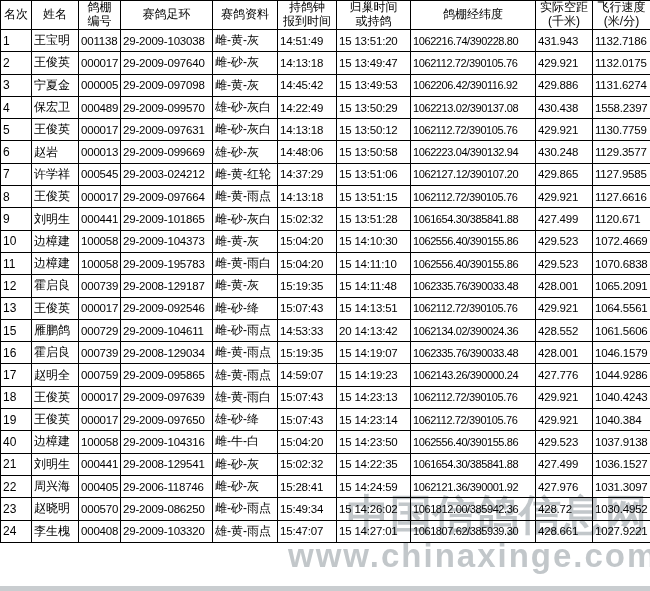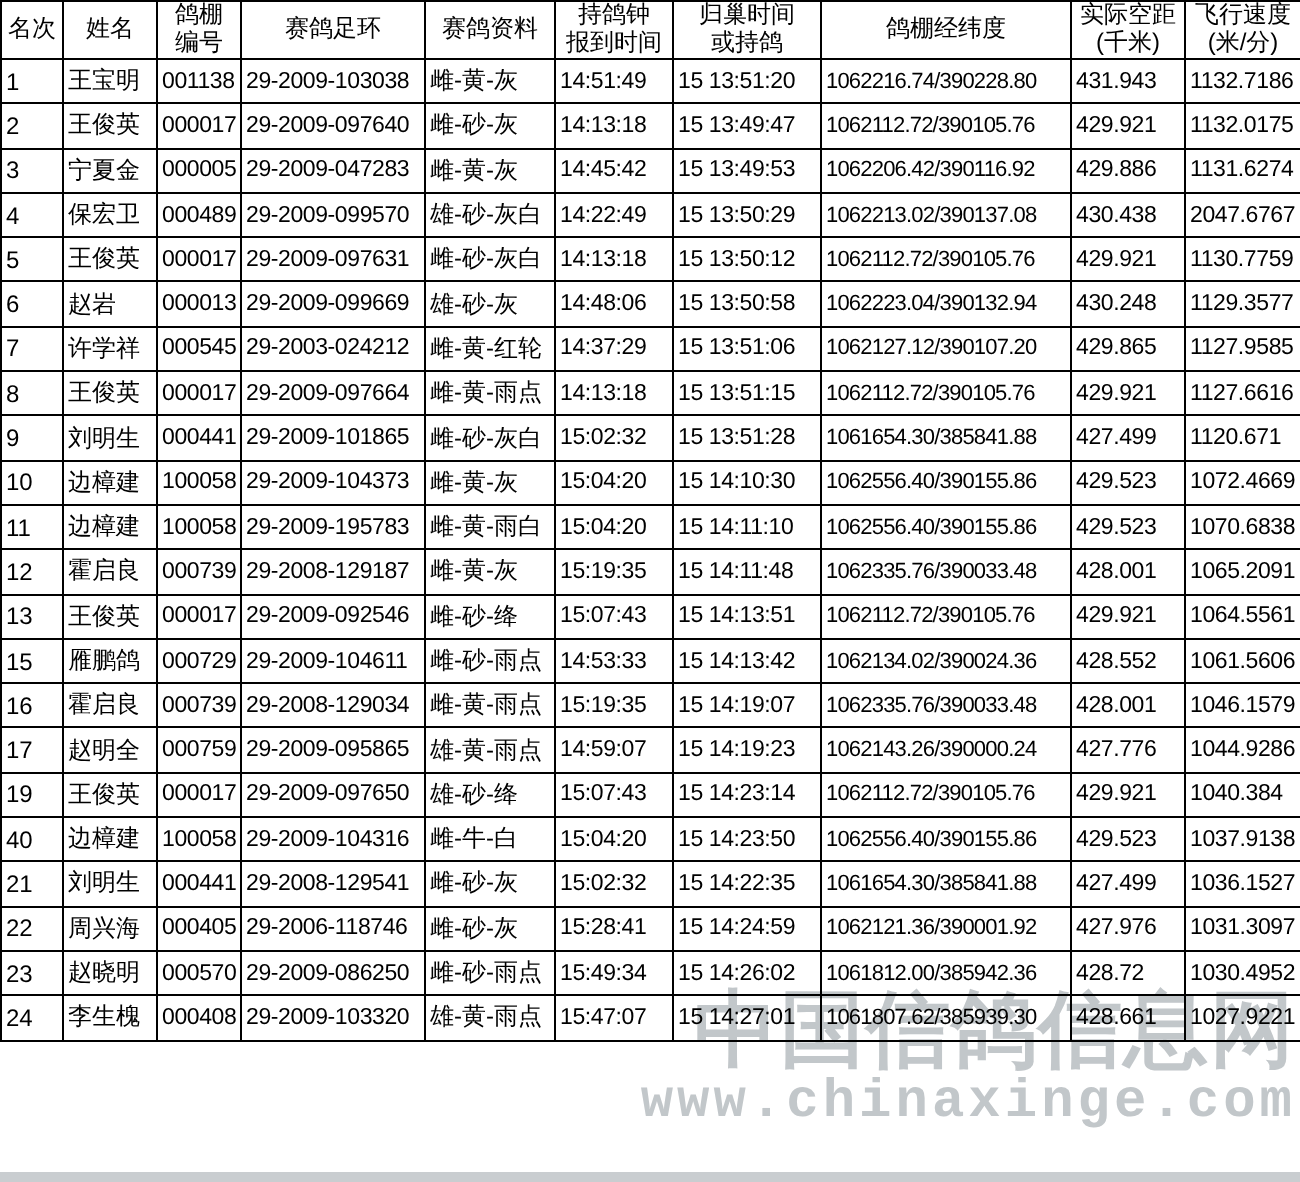--- a/index.html
+++ b/index.html
@@ -25,21 +25,21 @@
   tbody td{height:21.3px;}
   .c-cn{font-size:12px;}
   .c-num{font-size:11.5px;letter-spacing:-0.2px;}
   .c-coord{font-size:11px;letter-spacing:-0.4px;margin-left:28px;}
   .watermark{
     position:absolute;z-index:1;right:2px;top:492px;width:360px;
     text-align:right;color:#aeb4b8;opacity:0.75;font-weight:bold;
     pointer-events:none;z-index:3;mix-blend-mode:multiply;
   }
   .watermark .wm-line1{font-size:42px;letter-spacing:1px;line-height:1.1;}
-  .watermark .wm-line2{font-size:27px;letter-spacing:2px;line-height:1.1;font-family:Liberation Mono, monospace;}
+  .watermark .wm-line2{font-size:33px;letter-spacing:2px;line-height:1.1;font-family:Liberation Sans, sans-serif;}
   .bottom-strip{
     position:absolute;left:0;bottom:0;width:650px;height:5px;
     background:#c9cdd0;z-index:4;
   }
 </style>
 </head>
 <body>
 
 <table class="results">
   <colgroup>
@@ -95,39 +95,39 @@
         <td class="c-num">14:13:18</td>
         <td class="c-num">15 13:49:47</td>
         <td class="c-coord">1062112.72/390105.76</td>
         <td class="c-num">429.921</td>
         <td class="c-num">1132.0175</td>
       </tr>
       <tr>
         <td class="c-cn">3</td>
         <td class="c-cn">宁夏金</td>
         <td class="c-num">000005</td>
-        <td class="c-num">29-2009-047283</td>
+        <td class="c-num">29-2009-097098</td>
         <td class="c-cn">雌-黄-灰</td>
         <td class="c-num">14:45:42</td>
         <td class="c-num">15 13:49:53</td>
         <td class="c-coord">1062206.42/390116.92</td>
         <td class="c-num">429.886</td>
         <td class="c-num">1131.6274</td>
       </tr>
       <tr>
         <td class="c-cn">4</td>
         <td class="c-cn">保宏卫</td>
         <td class="c-num">000489</td>
         <td class="c-num">29-2009-099570</td>
         <td class="c-cn">雄-砂-灰白</td>
         <td class="c-num">14:22:49</td>
         <td class="c-num">15 13:50:29</td>
         <td class="c-coord">1062213.02/390137.08</td>
         <td class="c-num">430.438</td>
-        <td class="c-num">2047.6767</td>
+        <td class="c-num">1558.2397</td>
       </tr>
       <tr>
         <td class="c-cn">5</td>
         <td class="c-cn">王俊英</td>
         <td class="c-num">000017</td>
         <td class="c-num">29-2009-097631</td>
         <td class="c-cn">雌-砂-灰白</td>
         <td class="c-num">14:13:18</td>
         <td class="c-num">15 13:50:12</td>
         <td class="c-coord">1062112.72/390105.76</td>
@@ -230,21 +230,21 @@
         <td class="c-num">429.921</td>
         <td class="c-num">1064.5561</td>
       </tr>
       <tr>
         <td class="c-cn">15</td>
         <td class="c-cn">雁鹏鸽</td>
         <td class="c-num">000729</td>
         <td class="c-num">29-2009-104611</td>
         <td class="c-cn">雌-砂-雨点</td>
         <td class="c-num">14:53:33</td>
-        <td class="c-num">15 14:13:42</td>
+        <td class="c-num">20 14:13:42</td>
         <td class="c-coord">1062134.02/390024.36</td>
         <td class="c-num">428.552</td>
         <td class="c-num">1061.5606</td>
       </tr>
       <tr>
         <td class="c-cn">16</td>
         <td class="c-cn">霍启良</td>
         <td class="c-num">000739</td>
         <td class="c-num">29-2008-129034</td>
         <td class="c-cn">雌-黄-雨点</td>
@@ -258,20 +258,32 @@
         <td class="c-cn">17</td>
         <td class="c-cn">赵明全</td>
         <td class="c-num">000759</td>
         <td class="c-num">29-2009-095865</td>
         <td class="c-cn">雄-黄-雨点</td>
         <td class="c-num">14:59:07</td>
         <td class="c-num">15 14:19:23</td>
         <td class="c-coord">1062143.26/390000.24</td>
         <td class="c-num">427.776</td>
         <td class="c-num">1044.9286</td>
+      </tr>
+      <tr>
+        <td class="c-cn">18</td>
+        <td class="c-cn">王俊英</td>
+        <td class="c-num">000017</td>
+        <td class="c-num">29-2009-097639</td>
+        <td class="c-cn">雄-黄-雨白</td>
+        <td class="c-num">15:07:43</td>
+        <td class="c-num">15 14:23:13</td>
+        <td class="c-coord">1062112.72/390105.76</td>
+        <td class="c-num">429.921</td>
+        <td class="c-num">1040.4243</td>
       </tr>
       <tr>
         <td class="c-cn">19</td>
         <td class="c-cn">王俊英</td>
         <td class="c-num">000017</td>
         <td class="c-num">29-2009-097650</td>
         <td class="c-cn">雄-砂-绛</td>
         <td class="c-num">15:07:43</td>
         <td class="c-num">15 14:23:14</td>
         <td class="c-coord">1062112.72/390105.76</td>

